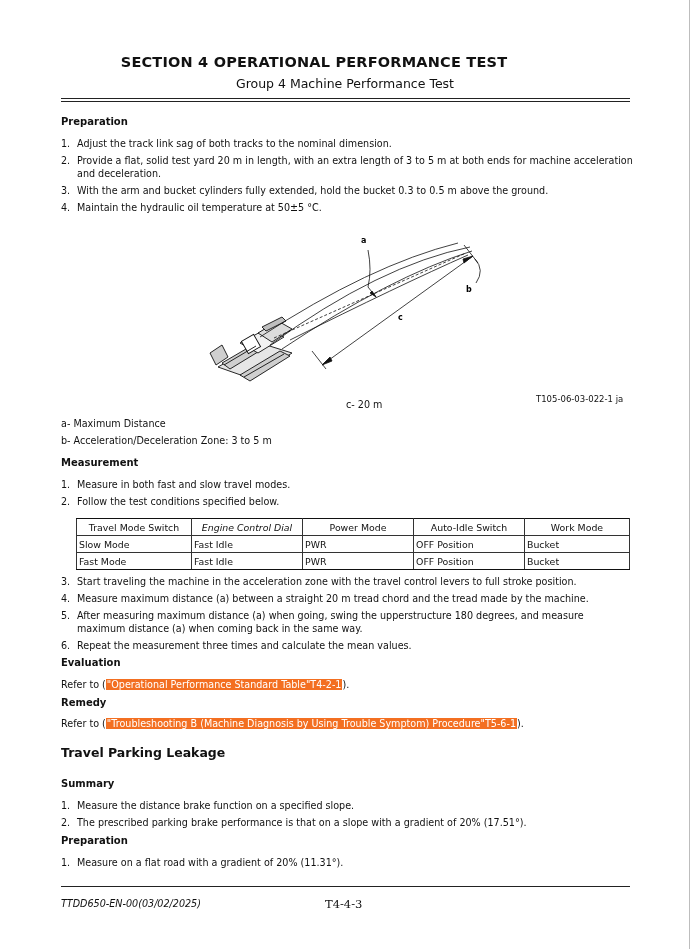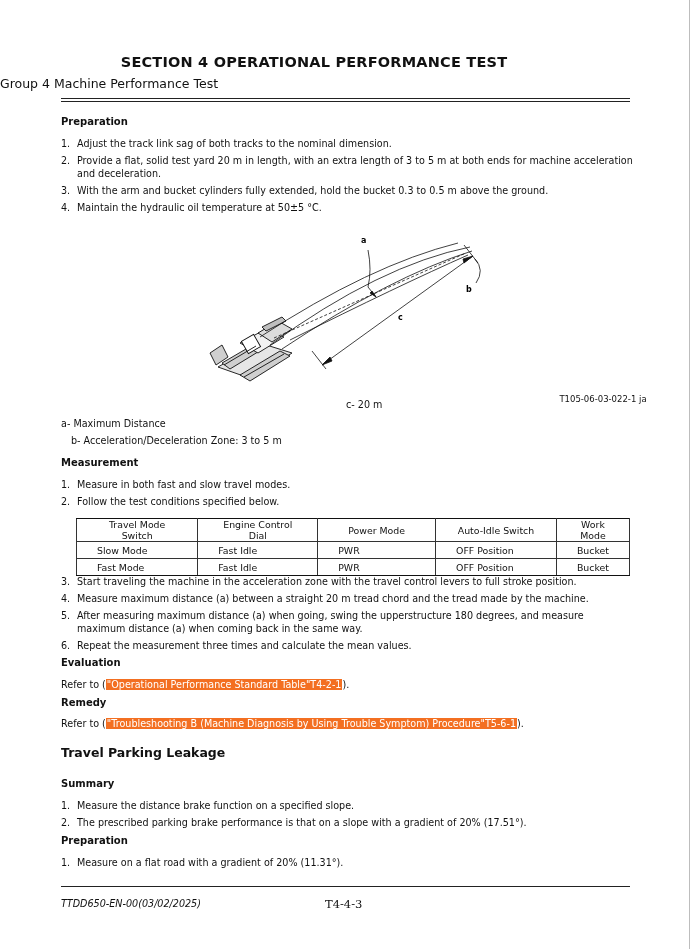--- a/index.html
+++ b/index.html
@@ -1,31 +1,31 @@
 <!DOCTYPE html>
 <html><head>
 <meta charset="utf-8">
 <style>
   html, body { margin: 0; padding: 0; background: #ffffff; }
   body { width: 690px; height: 949px; position: relative; overflow: hidden;
          font-family: "DejaVu Sans", "Liberation Sans", sans-serif; color: #111; }
   .page-edge { position: absolute; top: 0; right: 0; width: 1px; height: 949px; background: #bdbdbd; }
   .abs { position: absolute; }
   .title { left: 0; width: 628px; top: 54px; text-align: center; font-weight: bold; font-size: 14.5px; letter-spacing: 0.2px; }
-  .subtitle { left: 0; width: 690px; top: 76px; font-size: 12.5px; }
+  .subtitle { left: 0; width: 690px; top: 76px; text-align: center; font-size: 12.5px; }
   .rule-double { left: 61px; width: 569px; top: 98px; height: 2px; border-top: 1px solid #222; border-bottom: 1px solid #222; }
   .h { font-weight: bold; font-size: 10px; left: 61px; }
   .txt { font-size: 9.6px; line-height: 13px; text-align: right; }
   ol.steps { margin: 0; padding: 0; list-style: none; position: absolute; left: 61px; width: 572px; }
   ol.steps li { position: relative; padding-left: 16px; font-size: 9.6px; line-height: 13px; margin-bottom: 4px; }
   ol.steps li .num { position: absolute; left: 0; top: 0; }
   .diagram { left: 200px; top: 225px; width: 300px; height: 165px; }
-  .fig-id { left: 548px; top: 394px; width: 110px; text-align: center; font-size: 8.5px; }
+  .fig-id { left: 536px; top: 394px; width: 110px; text-align: left; font-size: 8.5px; }
   table.cond { position: absolute; left: 76px; top: 518px; width: 554px; border-collapse: collapse; font-size: 9.4px; }
-  table.cond th, table.cond td { border: 1px solid #333; height: 16px; padding: 0 20px; }
+  table.cond th, table.cond td { border: 1px solid #333; height: 16px; padding: 0 2px; }
   table.cond th { font-weight: normal; text-align: center; border-top: 1.5px solid #111; }
   table.cond td { text-align: left; }
   table.cond tr:last-child td { border-bottom: 1.5px solid #111; }
   table.cond td, table.cond th { border-left: 1px solid #333; }
   .link { background: #f36f21; color: #ffffff; padding: 0 1px; }
   .section-h { left: 61px; top: 745px; font-weight: bold; font-size: 12.5px; }
   .footer-rule { left: 61px; width: 569px; top: 886px; height: 0; border-top: 1px solid #222; }
   .footer-doc { left: 61px; top: 898px; font-size: 9.6px; font-style: italic; }
   .footer-page { left: 325px; top: 897px; font-size: 11.5px; font-family: "DejaVu Serif", "Liberation Serif", serif; }
 </style>
@@ -81,34 +81,34 @@
   <g stroke="#111" stroke-width="0.8" fill="none">
     <path d="M275,34 Q285,45 276,58"></path>
   </g>
   <text x="161" y="18" font-size="8" font-weight="bold" font-family="DejaVu Sans, sans-serif">a</text>
   <text x="266" y="67" font-size="8" font-weight="bold" font-family="DejaVu Sans, sans-serif">b</text>
   <text x="198" y="95" font-size="8" font-weight="bold" font-family="DejaVu Sans, sans-serif">c</text>
 </svg>
 <div class="abs fig-id">T105-06-03-022-1 ja</div>
 
 <div class="abs txt" style="left:61px; top:417px;">a- Maximum Distance</div>
-<div class="abs txt" style="left:61px; top:434px;margin-left:10px;">b- Acceleration/Deceleration Zone: 3 to 5 m</div>
+<div class="abs txt" style="left:61px; top:434px;">b- Acceleration/Deceleration Zone: 3 to 5 m</div>
 <div class="abs txt" style="left:346px; top:398px;">c- 20 m</div>
 
 <div class="abs h" style="top:457px;">Measurement</div>
 <ol class="steps" style="top:478px;">
   <li><span class="num">1.</span><span>Measure in both fast and slow travel modes.</span></li>
   <li><span class="num">2.</span><span>Follow the test conditions specified below.</span></li>
 </ol>
 
 <table class="cond">
   <thead>
     <tr>
       <th style="width:110px;">Travel Mode Switch</th>
-      <th style="width:106px;">Engine Control Dial</th>
+      <th style="width:106px;font-style:italic;">Engine Control Dial</th>
       <th style="width:106px;border-radius:7px;">Power Mode</th>
       <th style="width:106px;">Auto-Idle Switch</th>
       <th>Work Mode</th>
     </tr>
   </thead>
   <tbody>
     <tr>
       <td>Slow Mode</td>
       <td>Fast Idle</td>
       <td>PWR</td>

